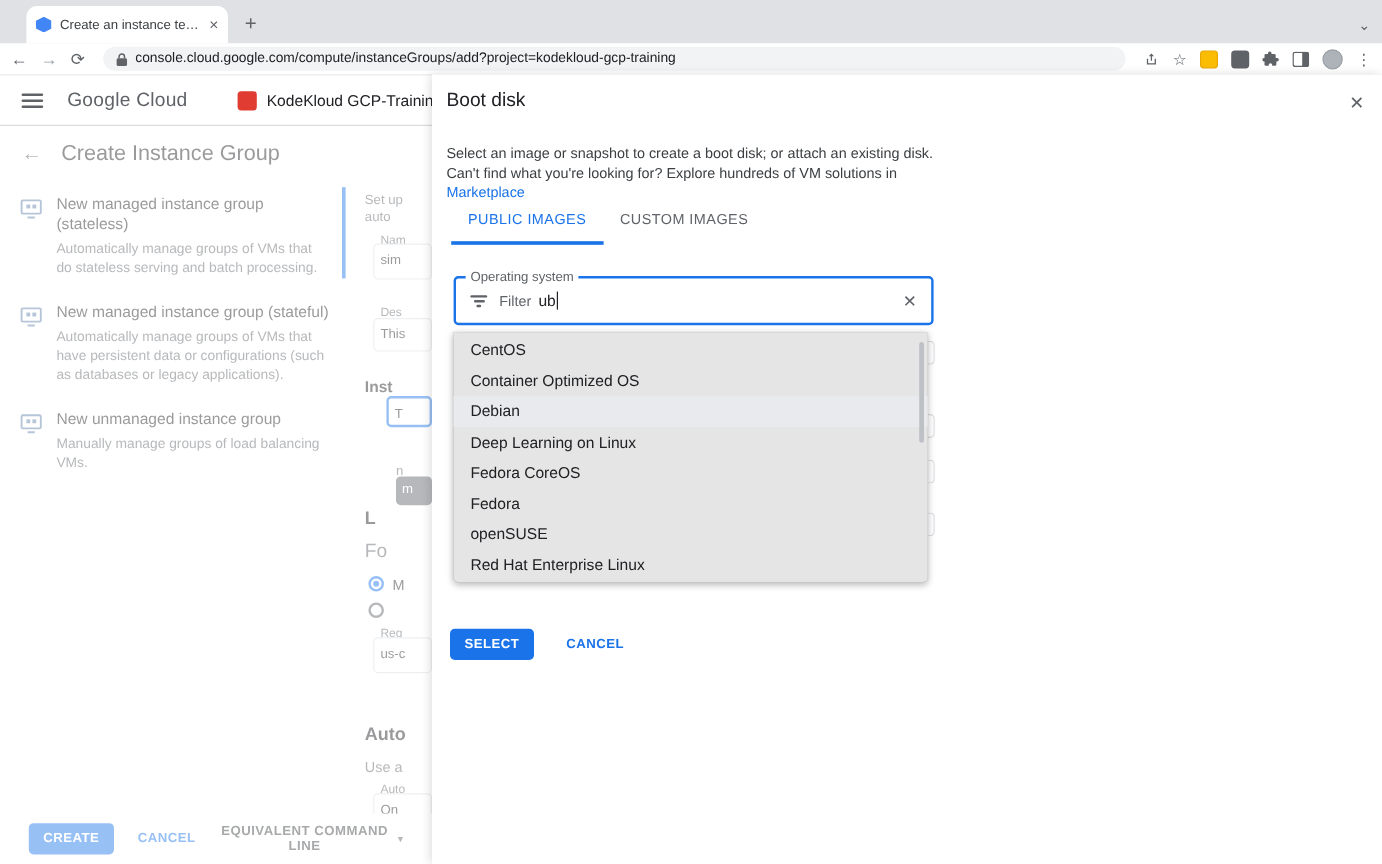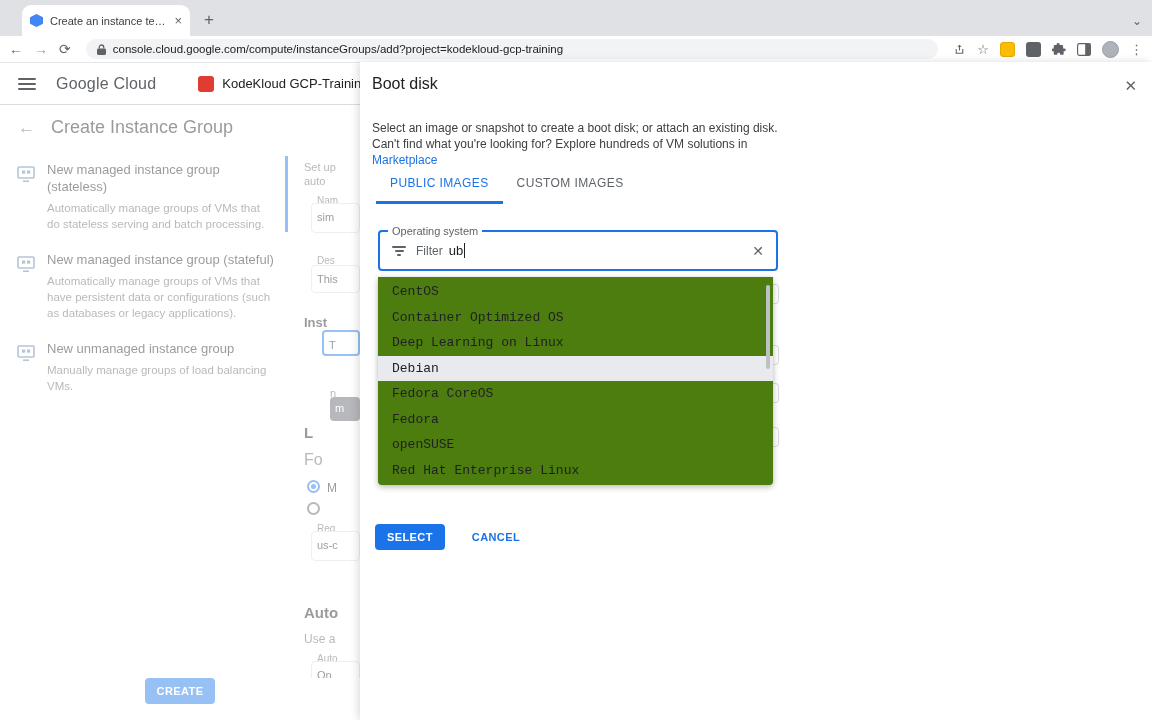--- a/index.html
+++ b/index.html
@@ -53,21 +53,21 @@
   .frag.bold { color:#202124; font-weight:700; }
   .frag-box { position:absolute; border:1px solid #dadce0; border-radius:4px; font-size:11px; color:#202124;
               padding:7px 5px; overflow:hidden; white-space:nowrap; background:#fff; }
   .frag-box.blue { border:2px solid #1a73e8; }
   .frag-box.dark { background:#5f6368; border:none; color:#fff; }
   .radio { position:absolute; width:13px; height:13px; border-radius:50%; border:2px solid #5f6368; }
   .radio.sel { border-color:#1a73e8; }
   .radio.sel::after { content:""; position:absolute; inset:2px; background:#1a73e8; border-radius:50%; }
 
   .page-footer { position:absolute; left:0; bottom:0; width:360px; height:42px; background:#fff;
-                 display:flex; align-items:center; gap:20px; padding:0 24px;flex-direction:column; }
+                 display:flex; align-items:center; gap:20px; padding:0 24px; }
   .btn-primary { background:#1a73e8; color:#fff; border:none; border-radius:4px; font-size:11px; font-weight:700;
                  letter-spacing:.4px; padding:7px 12px; font-family:inherit; }
   .btn-text { background:none; border:none; color:#1a73e8; font-size:11px; font-weight:700; letter-spacing:.4px; font-family:inherit; }
   .cli-btn { background:none; border:none; color:#3c4043; font-size:11px; font-weight:700; letter-spacing:.4px;
              display:flex; align-items:center; gap:7px; font-family:inherit; }
   .cli-btn .caret { font-size:8px; color:#5f6368; }
 
   .scrim { position:absolute; inset:0; background:rgba(255,255,255,0.55); }
 
   
@@ -91,22 +91,22 @@
   .funnel i:nth-child(1){ top:1px; width:14px; }
   .funnel i:nth-child(2){ top:5px; width:9px; left:2.5px; }
   .funnel i:nth-child(3){ top:9px; width:4px; left:5px; }
   .flt-prefix { font-size:12px; color:#5f6368; margin-right:6px; }
   .flt-typed { font-size:13px; color:#202124; }
   .cursor { display:inline-block; width:1px; height:15px; background:#202124; vertical-align:middle; margin-left:1px; }
   .clear-x { margin-left:auto; font-size:14px; color:#5f6368; }
 
   .sliver { position:absolute; width:6px; border:1px solid #dadce0; border-left:none; border-radius:0 4px 4px 0; background:#fff; }
 
-  .dropdown { position:absolute; top:215px; left:18px; width:395px; background:#4d7c0f; border-radius:0 0 4px 4px;
-              box-shadow:0 2px 6px rgba(0,0,0,0.28), 0 0 1px rgba(0,0,0,0.12); padding:2px 0 2px;font-family:Liberation Mono, monospace; }
+  .dropdown { position:absolute; top:215px; left:18px; width:395px; background:#e5e5e5; border-radius:0 0 4px 4px;
+              box-shadow:0 2px 6px rgba(0,0,0,0.28), 0 0 1px rgba(0,0,0,0.12); padding:2px 0 2px; }
   .option { height:25.5px; line-height:25.5px; padding-left:14px; font-size:13px; color:#202124; }
   .option.selected { background:#e8eaed; }
   .scroll-thumb { position:absolute; right:3px; top:8px; width:4px; height:84px; background:#bdc1c6; border-radius:2px; }
 
   .dlg-actions { position:absolute; top:462px; left:15px; display:flex; align-items:center; gap:27px; }
 </style>
 </head>
 <body>
 
 <div>
@@ -271,22 +271,22 @@
   </div>
 
   <div class="sliver" style="left:413px;top:222px;height:20px;"></div>
   <div class="sliver" style="left:413px;top:283px;height:20px;"></div>
   <div class="sliver" style="left:413px;top:321px;height:20px;"></div>
   <div class="sliver" style="left:413px;top:365px;height:20px;"></div>
 
   <div class="dropdown">
     <div class="option">CentOS</div>
     <div class="option">Container Optimized OS</div>
+    <div class="option selected">Debian</div>
     <div class="option">Deep Learning on Linux</div>
-    <div class="option selected">Debian</div>
     <div class="option">Fedora CoreOS</div>
     <div class="option">Fedora</div>
     <div class="option">openSUSE</div>
     <div class="option">Red Hat Enterprise Linux</div>
     <div class="scroll-thumb"></div>
   </div>
 
   <div class="dlg-actions">
     <button class="btn-primary">SELECT</button>
     <button class="btn-text">CANCEL</button>

